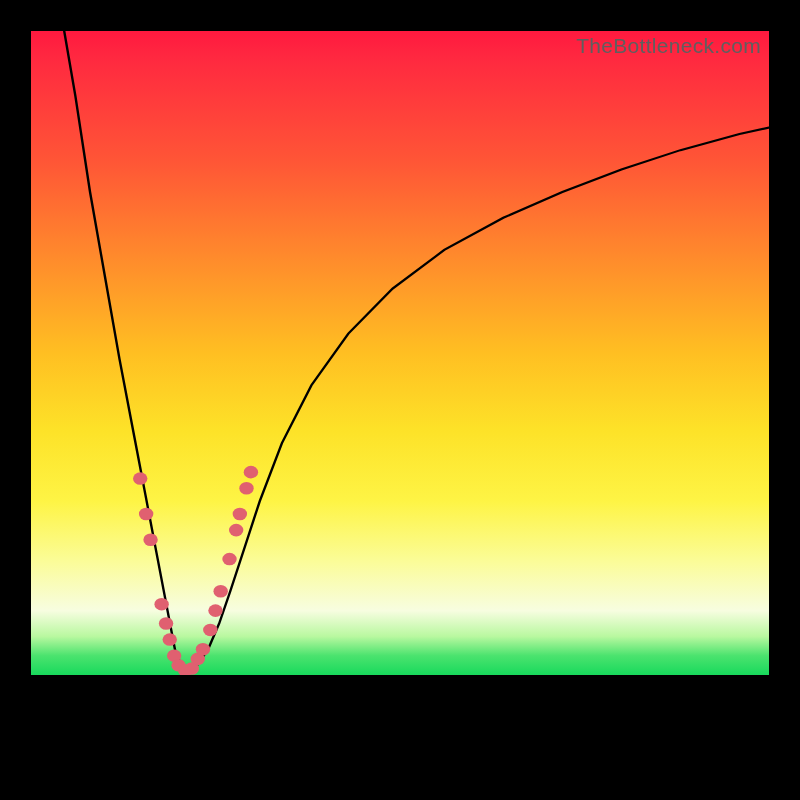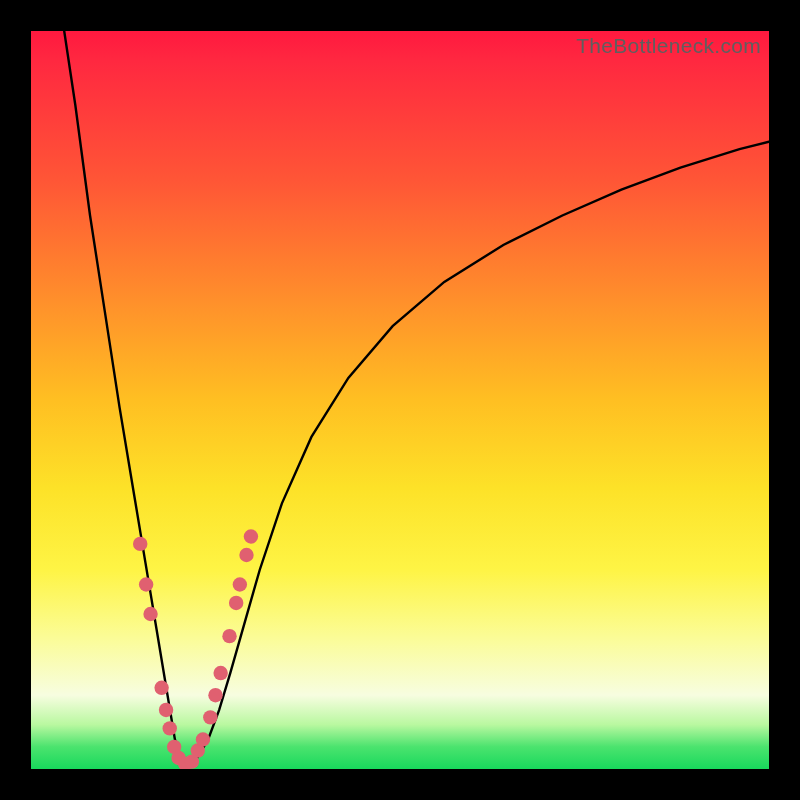--- a/index.html
+++ b/index.html
@@ -15,21 +15,21 @@
     position: relative;
     width: 800px;
     height: 800px;
     background: #000;
   }
   .plot {
     position: absolute;
     left: 31px;
     top: 31px;
     width: 738px;
-    height: 738px;
+    height: 644px;
     overflow: hidden;
   }
   .gradient {
     position: absolute;
     inset: 0;
     
     background: linear-gradient(
       to bottom,
       #ff193f 0%,
       #ff2840 4%,

